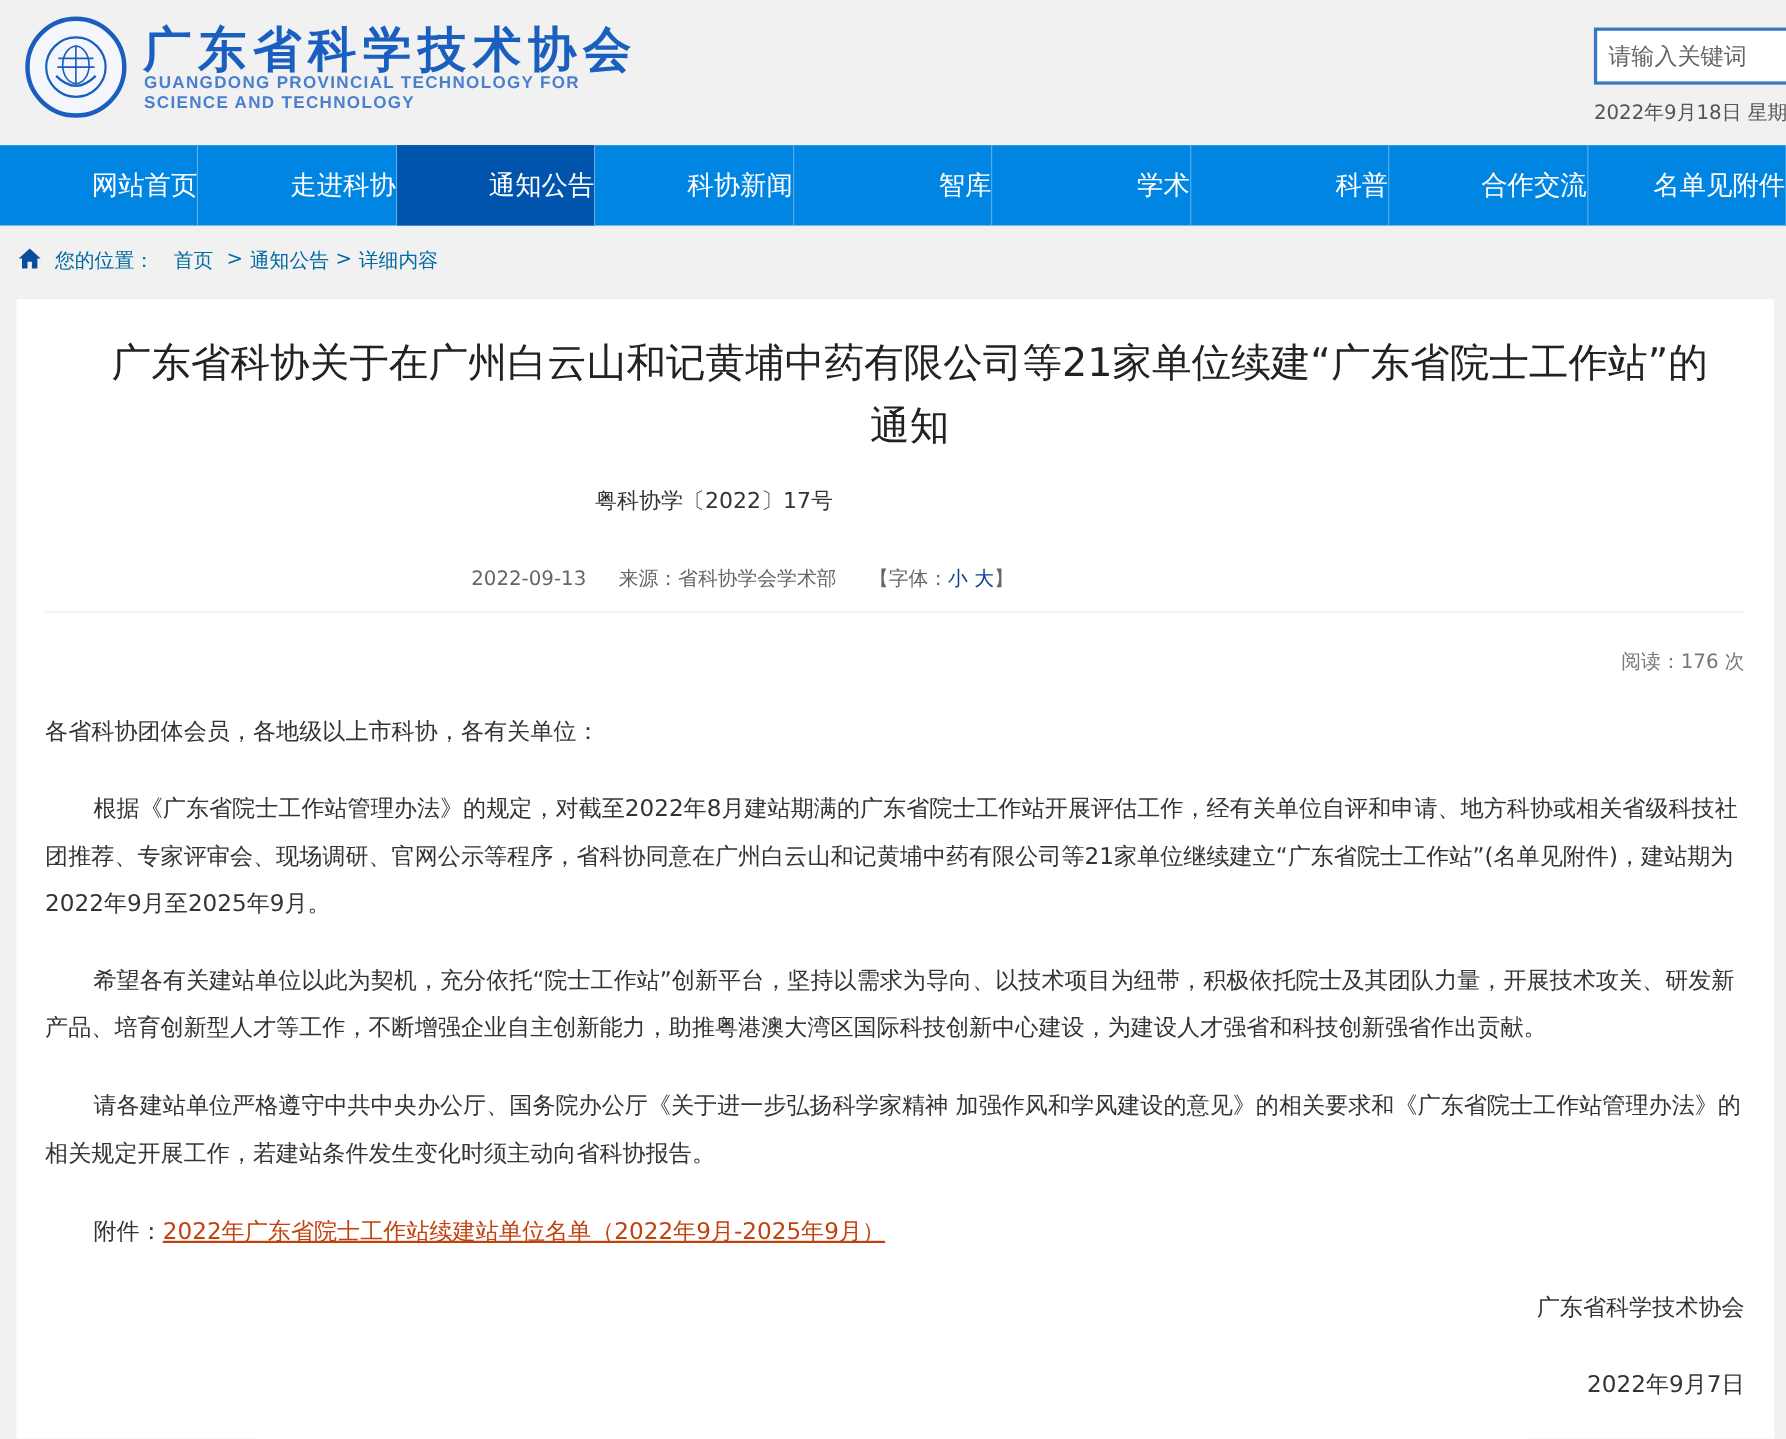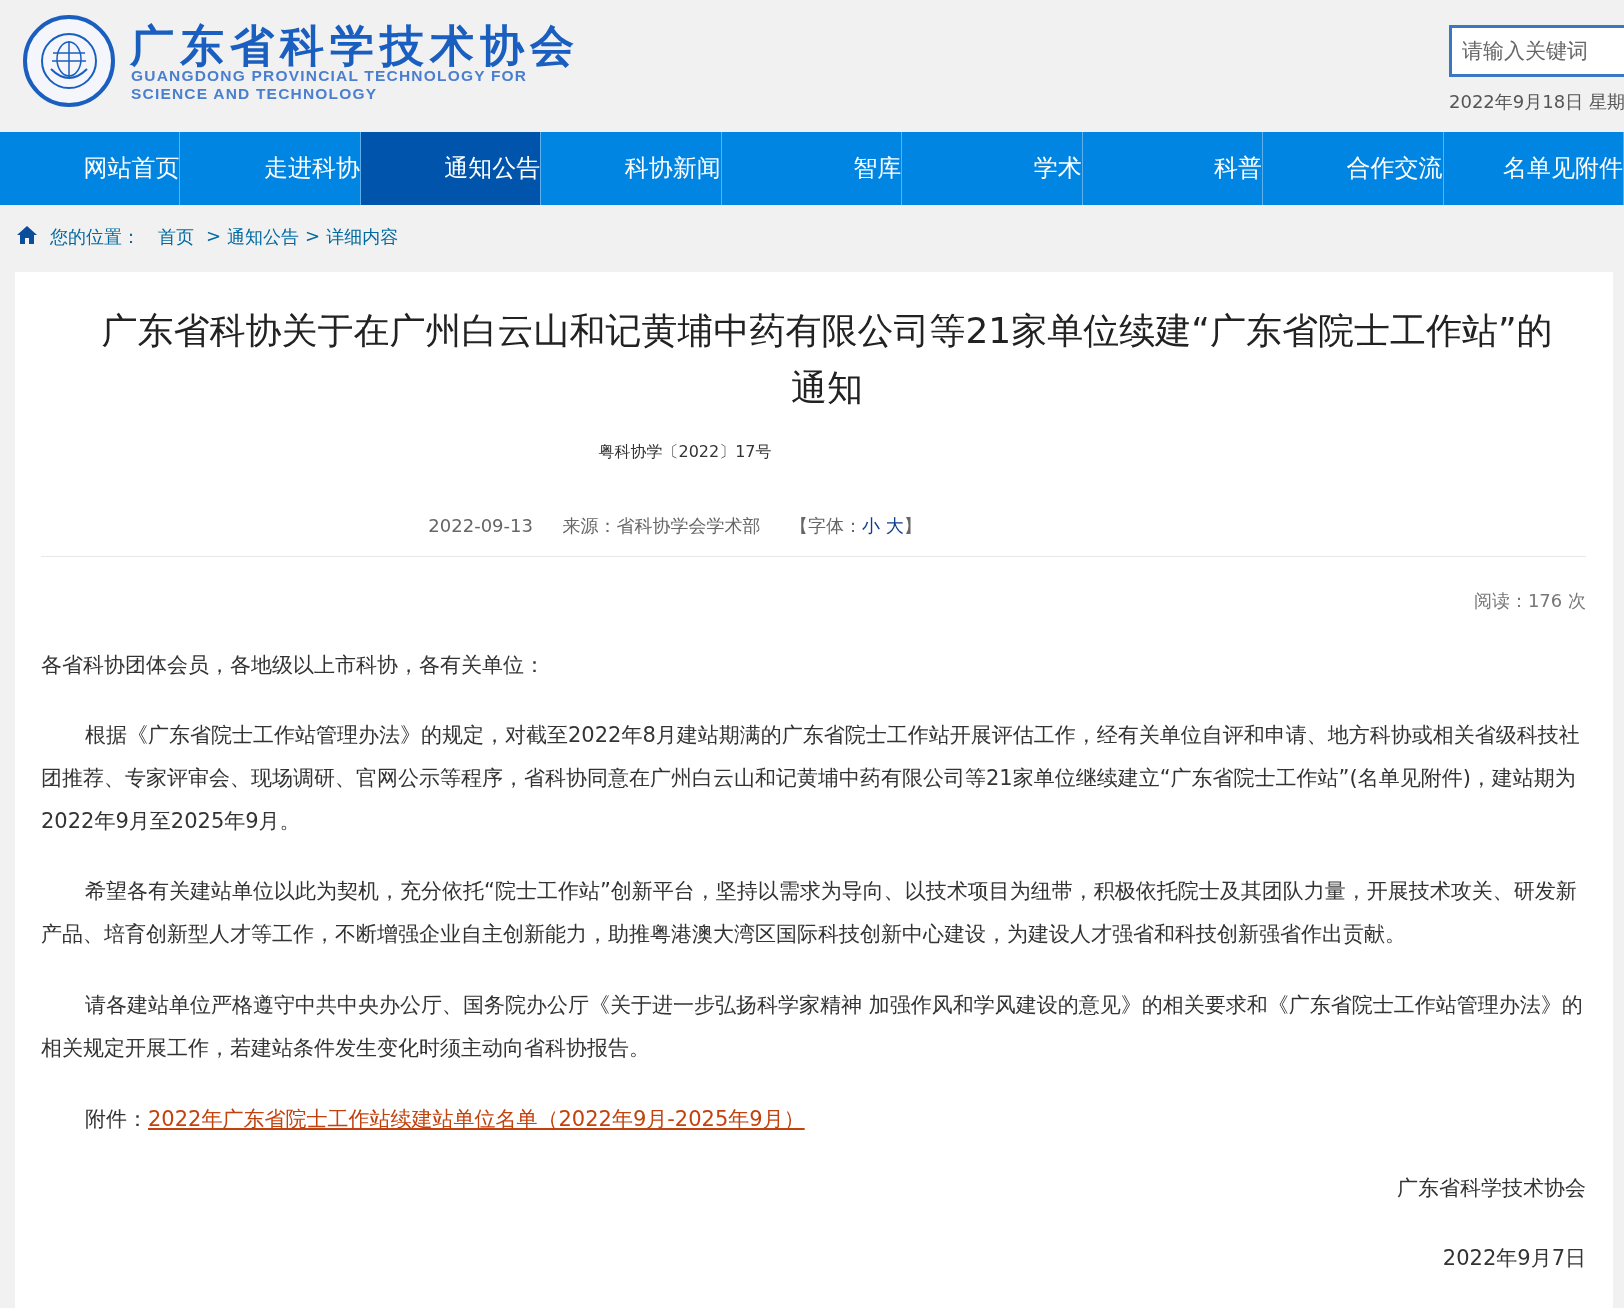--- a/index.html
+++ b/index.html
@@ -27,21 +27,21 @@
               border-right:1px solid #5fb1ee; box-sizing:border-box; cursor:pointer; }
   .nav-item.active { background:#0154ab; }
   
   .crumbs { left:16px; top:225px; font-size:18px; color:#0369a1; display:flex; align-items:flex-start; white-space:nowrap; }
   .crumbs .home { width:22px; height:20px; margin-right:12px; }
   .crumbs .sep { margin:0 6px; }
   .crumbs .gap { width:18px; }
   
   .card { left:15px; top:272px; width:1598px; height:1036px; background:#fff; }
   .title { left:93px; top:302px; width:1468px; text-align:center; font-size:36px; line-height:57px; color:#222; }
-  .docnum { left:15px; top:442px; width:1268px; text-align:center; font-size:16px; color:#333;padding-left:36px; }
+  .docnum { left:15px; top:442px; width:1268px; text-align:center; font-size:20px; color:#333; }
   .meta { left:15px; top:514px; width:1320px; text-align:center; font-size:18px; color:#666; white-space:nowrap; }
   .meta .font-link { color:#0a3c8c; cursor:pointer; }
   .divider { left:41px; top:556px; width:1545px; height:1px; background:#e8e8e8; }
   .views { right:38px; top:589px; font-size:18px; color:#777; }
   .body-text { left:41px; width:1545px; font-size:21px; line-height:43px; color:#333; }
   .indent { text-indent:44px; }
   .attach-link { color:#c2410c; text-decoration:underline; cursor:pointer; }
   .sign { right:38px; font-size:21px; color:#333; white-space:nowrap; }
 </style>
 </head>

